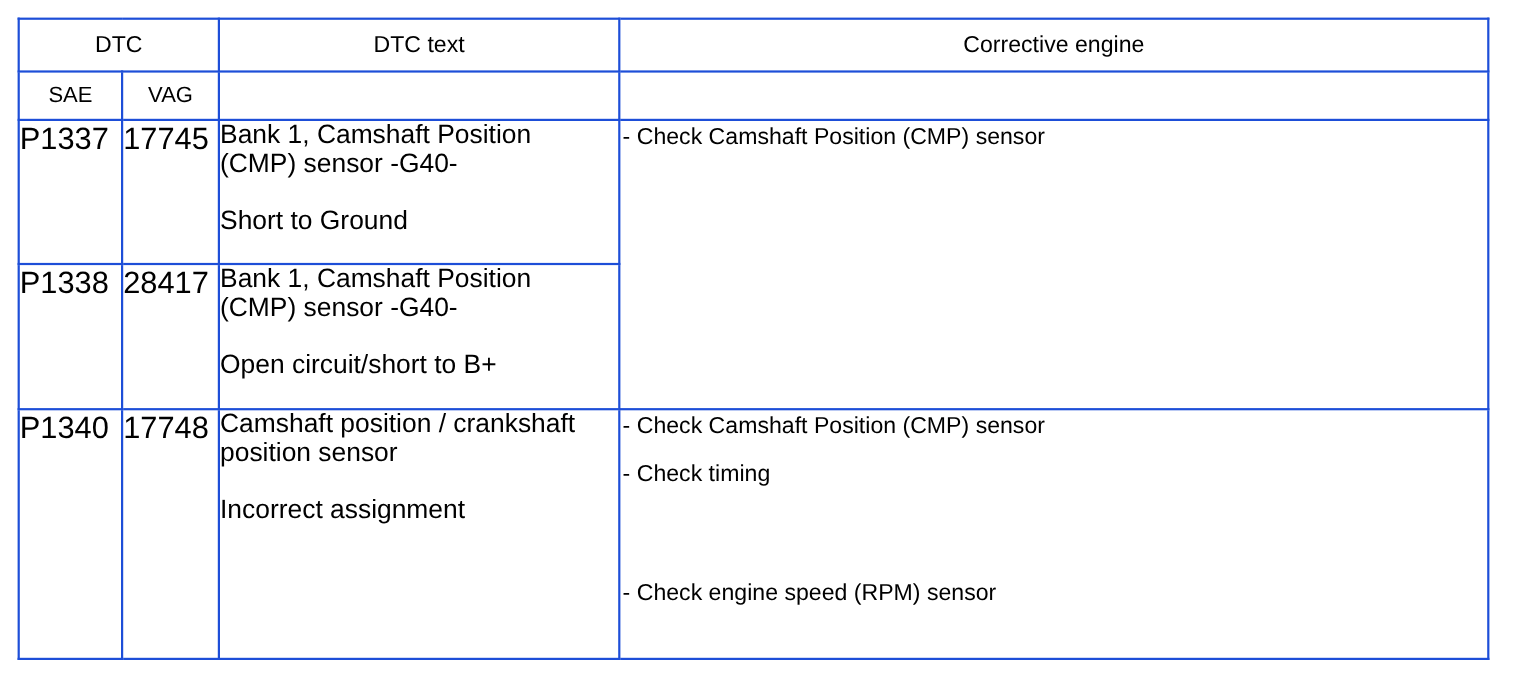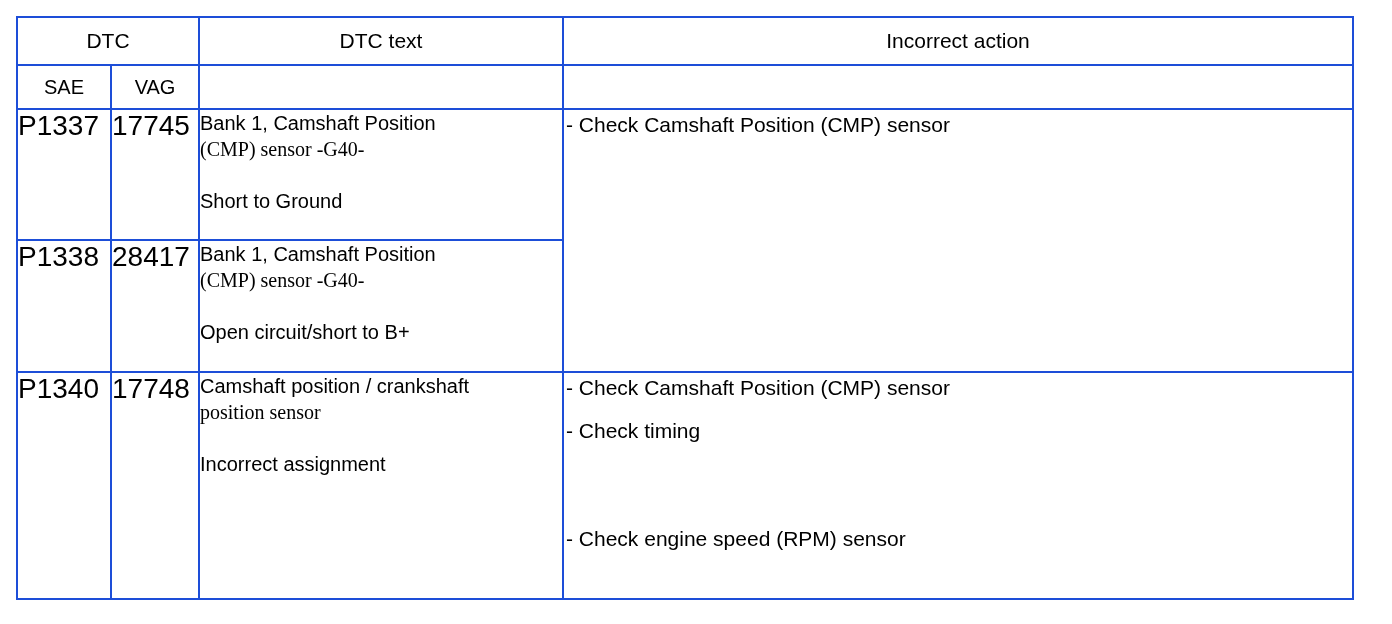--- a/index.html
+++ b/index.html
@@ -68,33 +68,33 @@
   
   .thick-bottom { border-bottom-width: 3px; }
 
   
   .cell-code {
     font-size: 28px;
     padding: 10px 0 0 8px;
     white-space: nowrap;
   }
   .cell-text {
-    font-size: 20px;
+    font-size: 24px;
     line-height: 26px;
     padding: 10px 6px 0 9px;
     border-radius: 24px;
   }
   .cell-corr {
     font-size: 21px;
     line-height: 26px;
     padding: 18px 6px 0 14px;
   }
 
   .para { margin: 0; }
-  .para + .para { margin-top: 0; font-family: Liberation Serif, serif; }
+  .para + .para { margin-top: 0; }
   .gap-line { height: 26px; }
   .gap-big { height: 78px; }
 
   .action-item { margin: 2px; }
   .action-item + .action-item { margin-top: 17px; }
 </style>
 </head>
 <body>
 
 <div class="page">
@@ -104,21 +104,21 @@
       <col class="col-sae">
       <col class="col-vag">
       <col class="col-text">
       <col class="col-corr">
     </colgroup>
     <tbody>
 
       <tr>
         <td class="hdr-main" colspan="2">DTC</td>
         <td class="hdr-main">DTC text</td>
-        <td class="hdr-main">Incorrect action</td>
+        <td class="hdr-main">Corrective engine</td>
       </tr>
 
       <tr>
         <td class="hdr-sub thick-bottom">SAE</td>
         <td class="hdr-sub thick-bottom">VAG</td>
         <td class="hdr-sub thick-bottom hdr-blank"></td>
         <td class="hdr-sub thick-bottom hdr-blank"></td>
       </tr>
 
       <tr>

